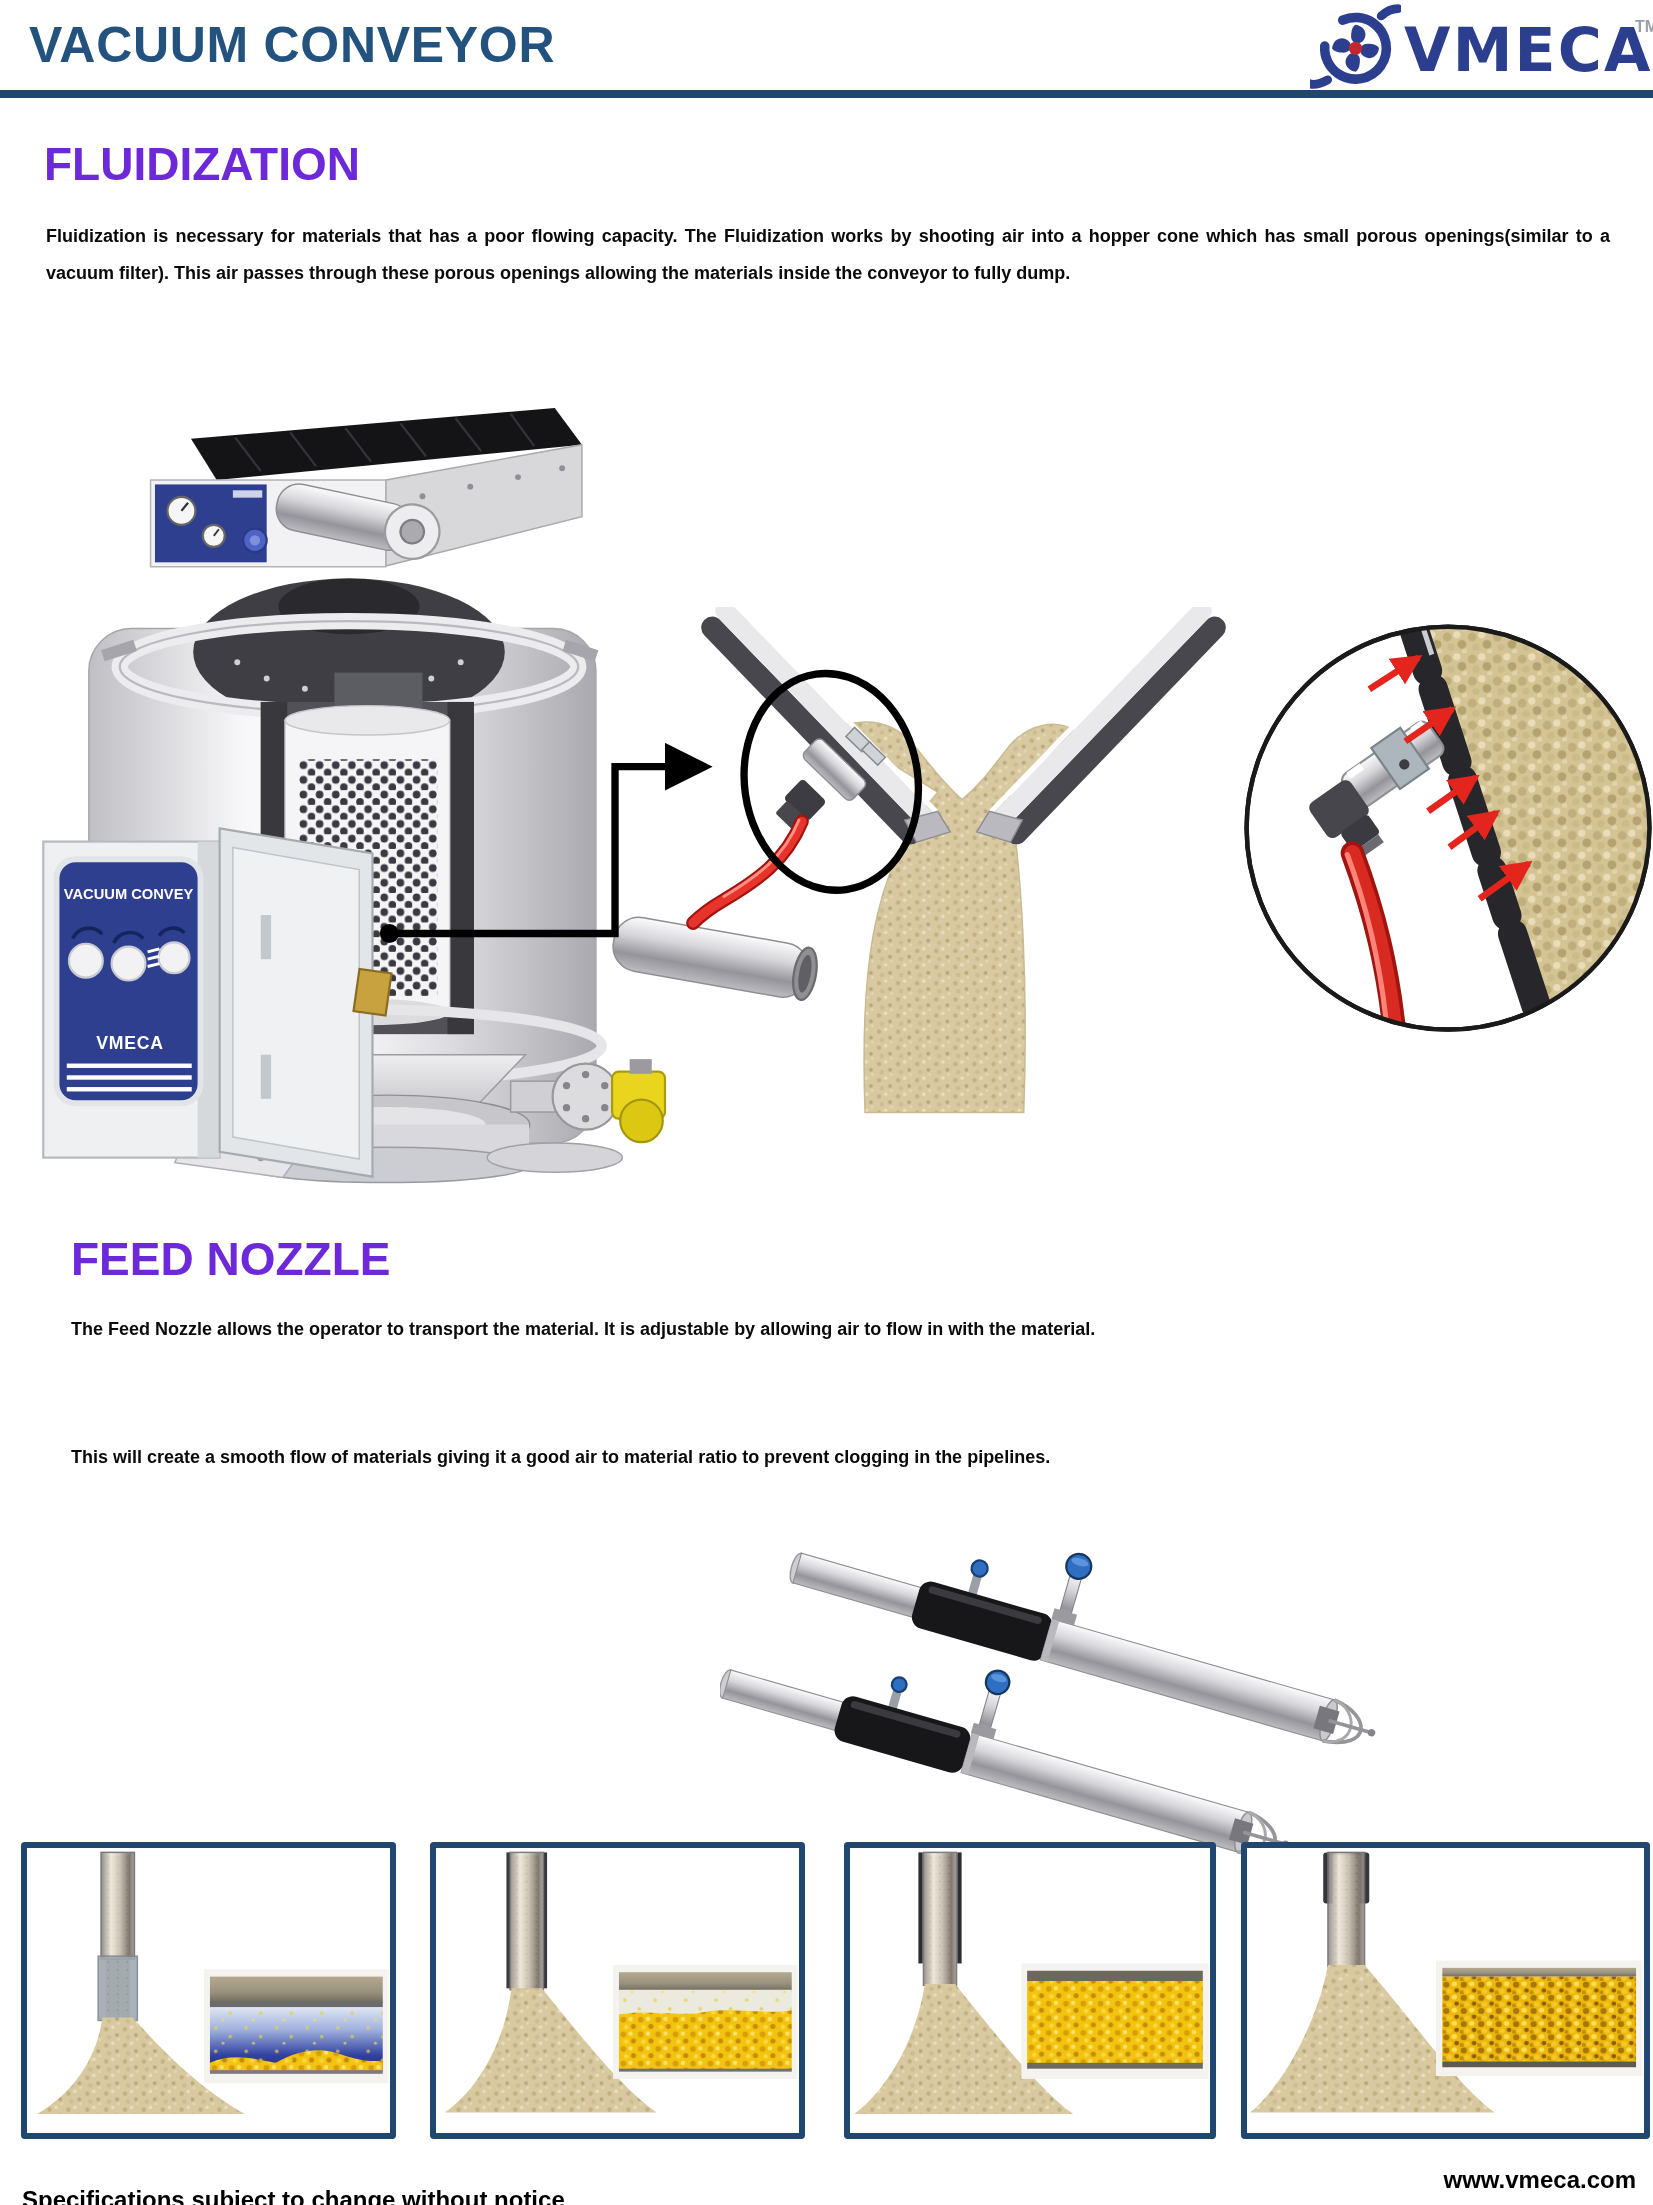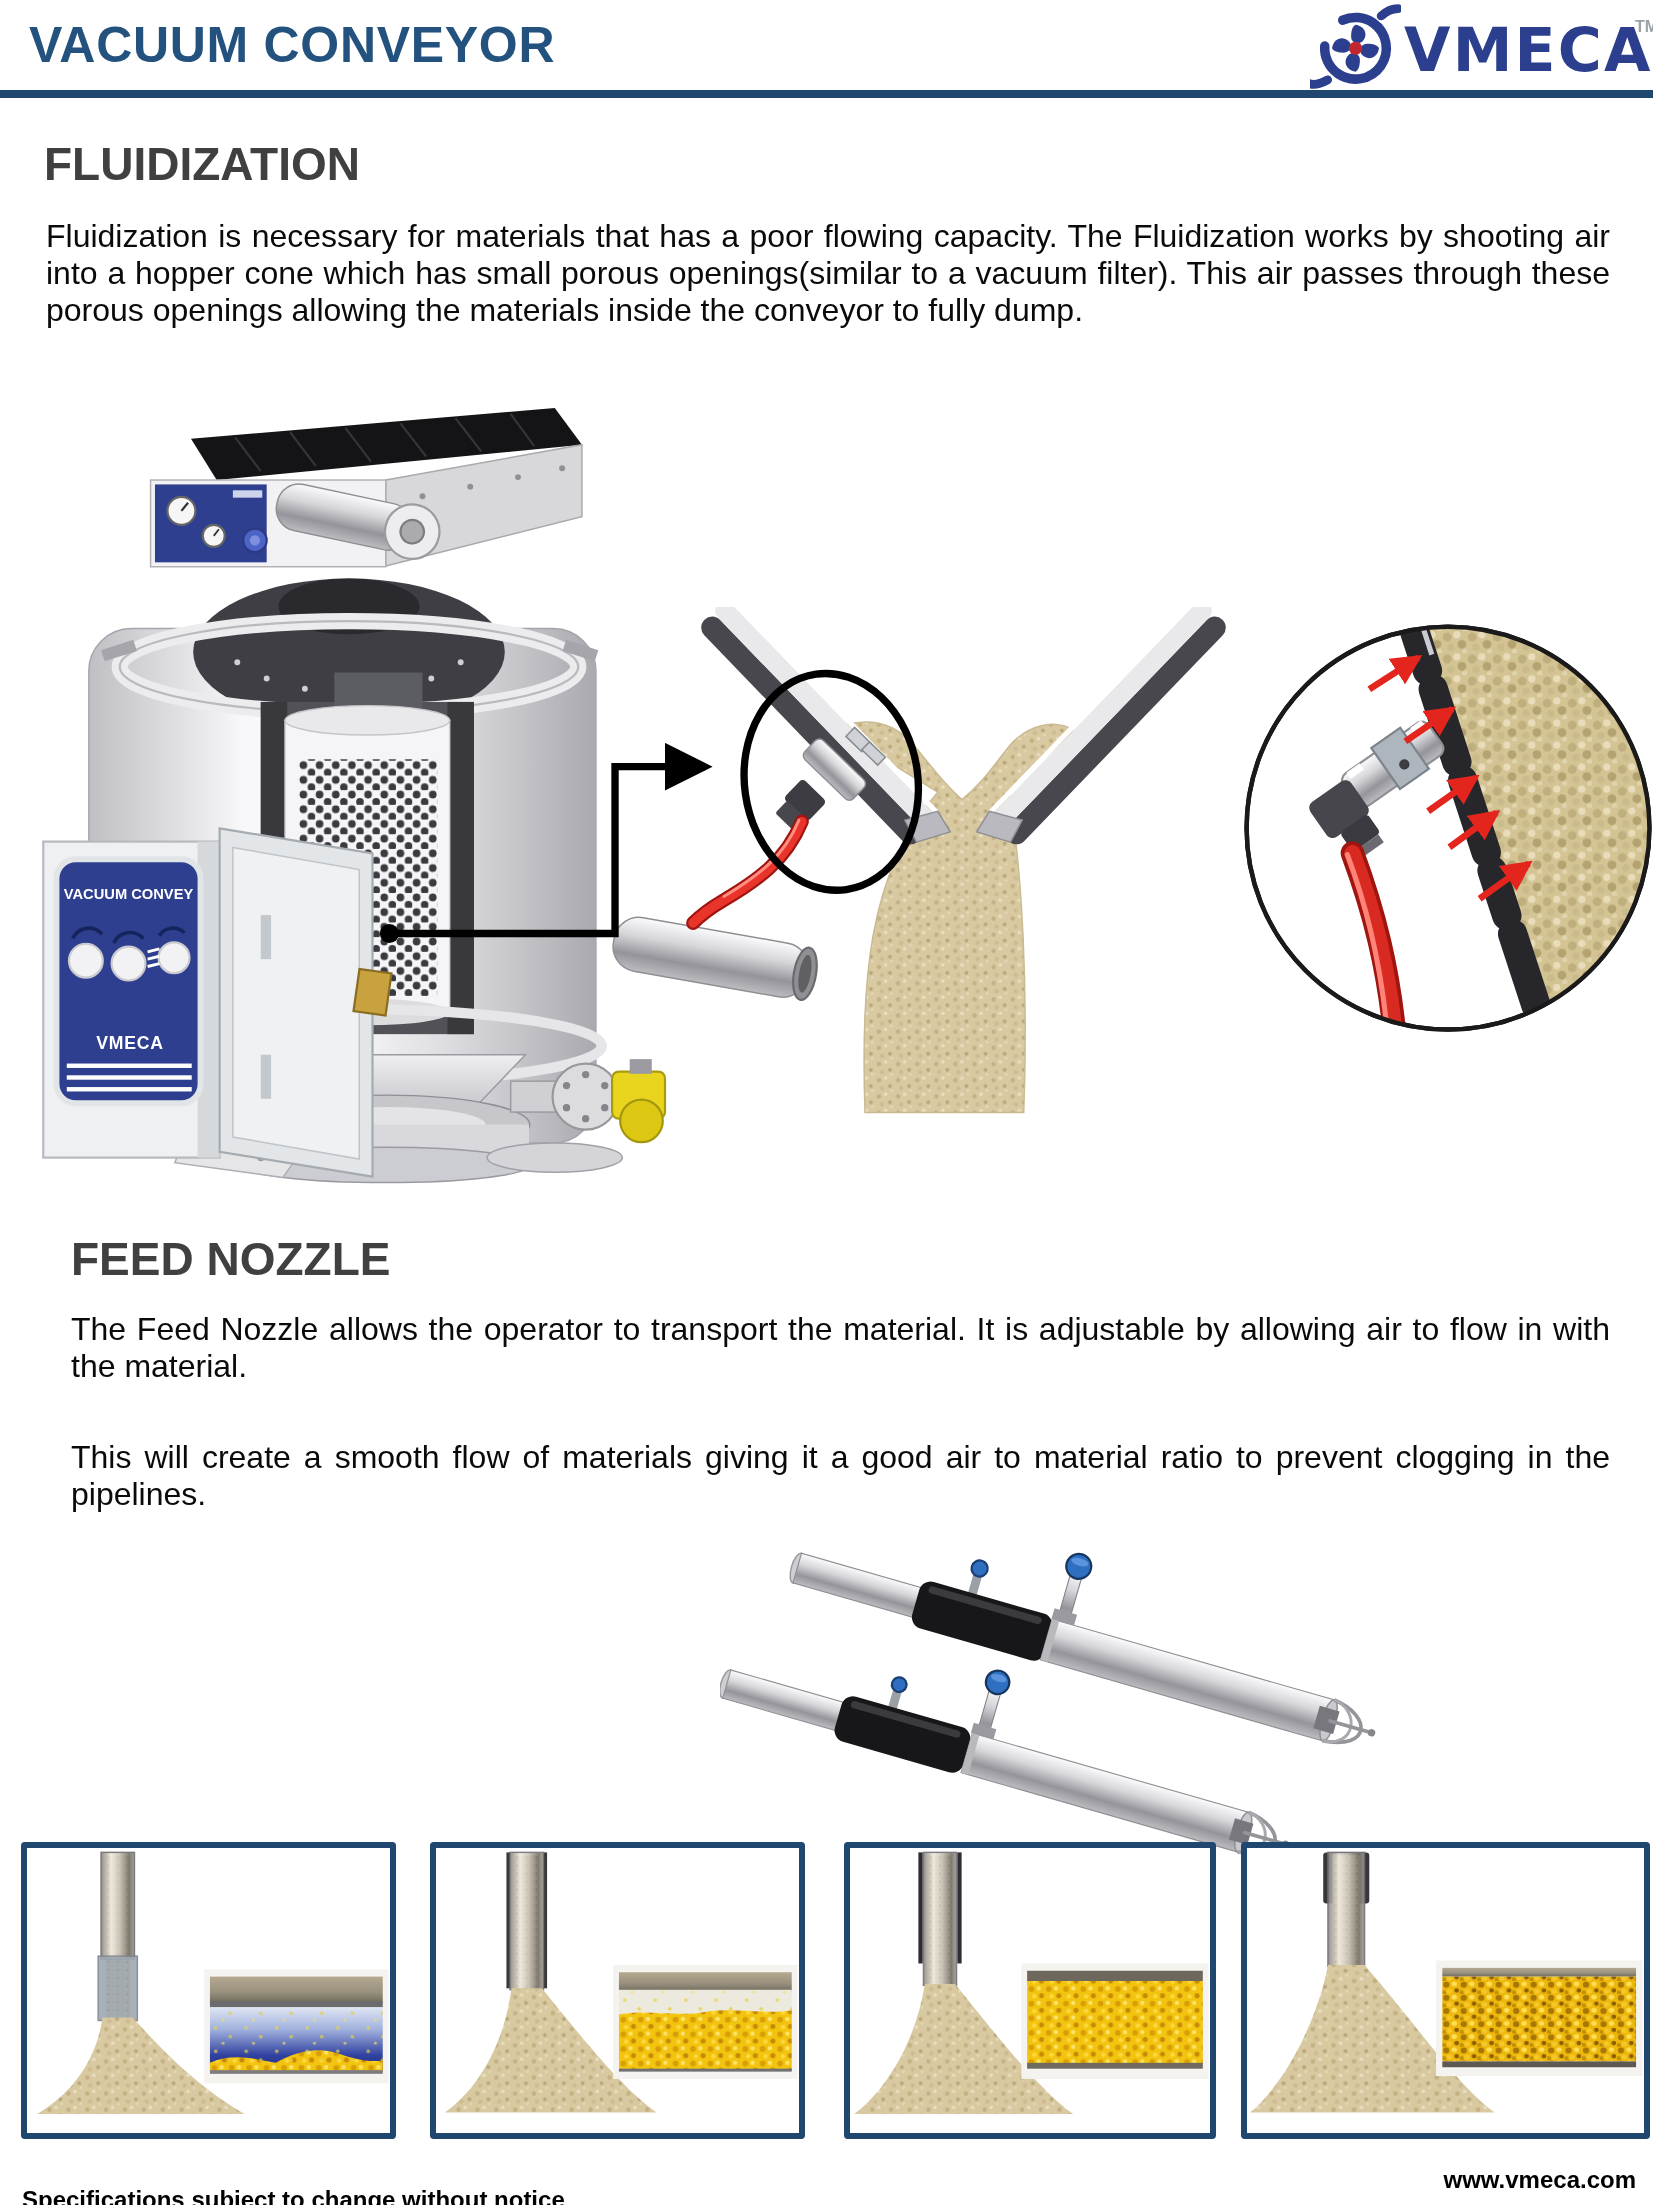--- a/index.html
+++ b/index.html
@@ -15,26 +15,26 @@
   .header-rule{left:0;top:90px;width:1654px;height:8px;background:#1f4770;}
   .logo-wrap{left:1310px;top:4.4px;width:323px;height:87px;}
   .logo-text{
     position:absolute;left:94px;top:10.3px;font-size:60px;font-weight:bold;
     color:#2c3f8e;letter-spacing:2.2px;font-family:"DejaVu Sans",sans-serif;
   }
   .logo-tm{
     position:absolute;left:297px;top:13.2px;font-size:16px;font-weight:bold;color:#9aa0a8;margin-left:28px;
   }
   .section-heading{
-    font-size:46px;font-weight:bold;color:#404040;white-space:nowrap;letter-spacing:0px;
+    font-size:46px;font-weight:bold;color:#6d28d9;white-space:nowrap;letter-spacing:0px;
   }
   .h-fluid{left:44px;top:137px;}
   .h-feed{left:71px;top:1232px;}
   .body-par{
-    font-size:32px;font-weight:normal;color:#0a0a0a;line-height:37px;
+    font-size:18px;font-weight:bold;color:#0a0a0a;line-height:37px;
     text-align:justify;
   }
   .par-fluid{left:46px;top:218px;width:1564px;}
   .par-feed1{left:71px;top:1311px;width:1539px;}
   .par-feed2{left:71px;top:1439px;width:1539px;}
   .footer-left{left:22px;top:2166px;font-size:24px;font-weight:bold;color:#000;margin-top:20px;}
   .footer-right{right:18px;top:2166px;font-size:24px;font-weight:bold;color:#000;}
   .thumb{
     position:absolute;top:1842px;height:297px;background:#fff;
     border:6.6px solid #1f4770;border-radius:3.7px;box-sizing:border-box;

